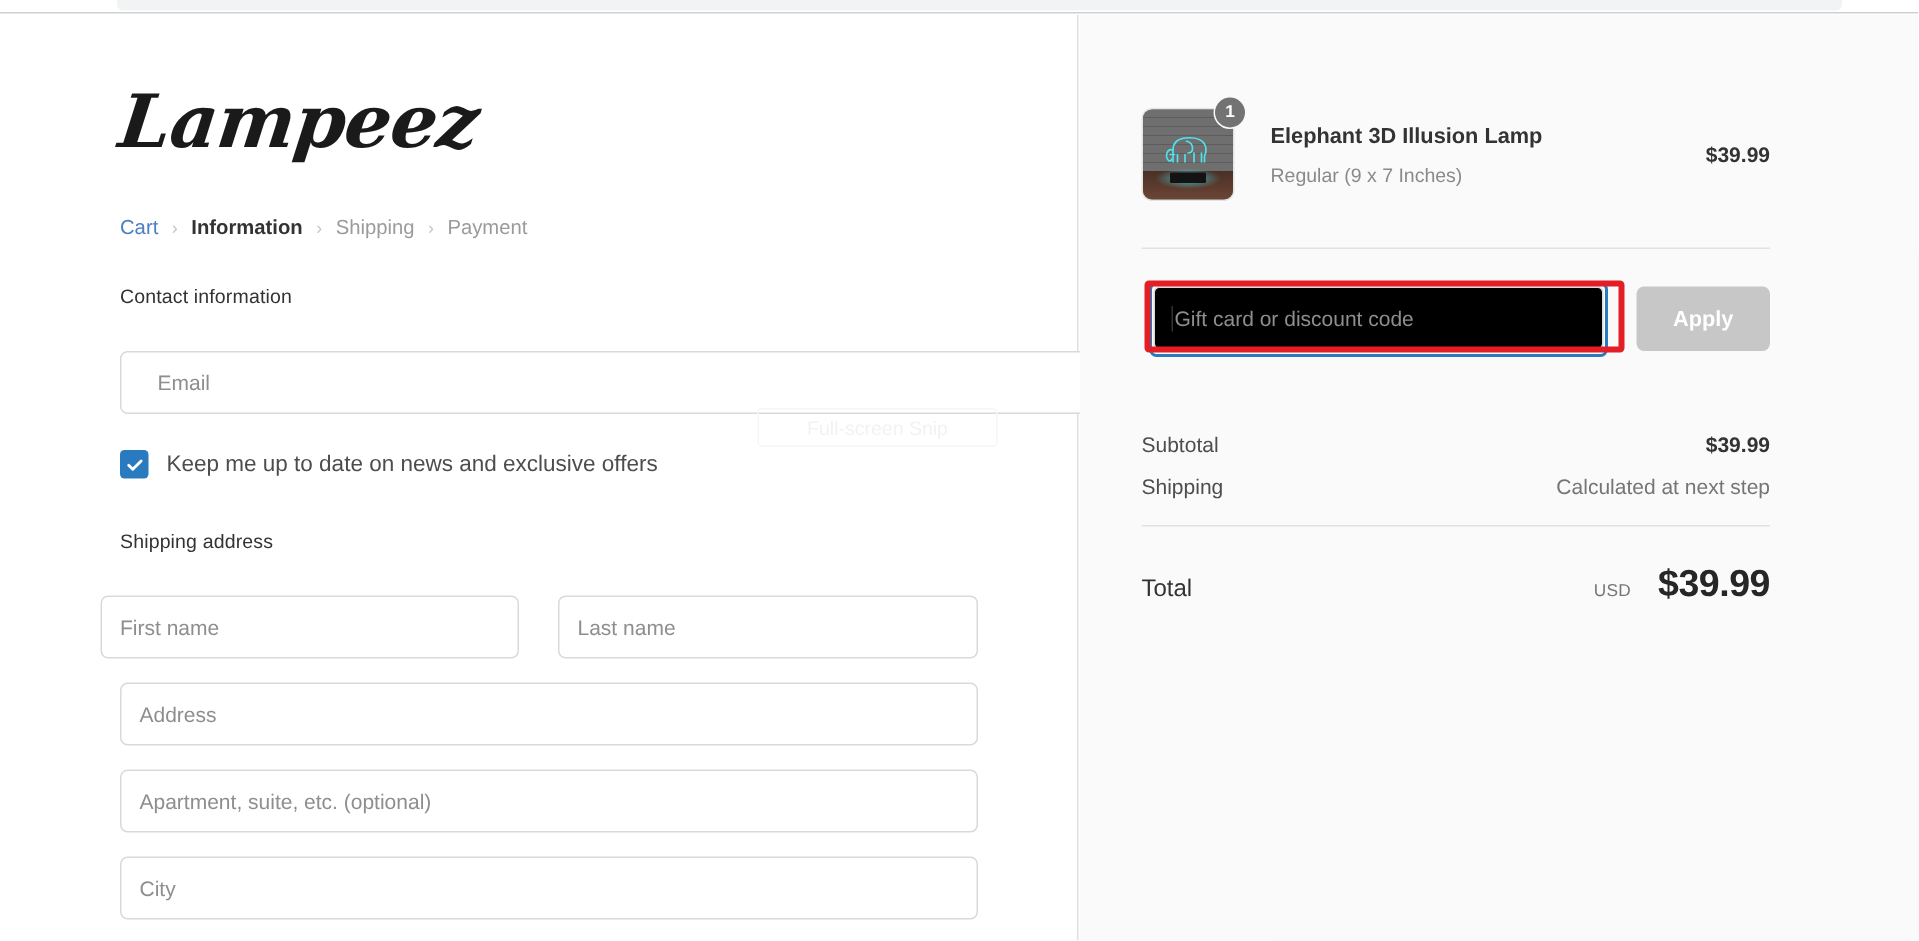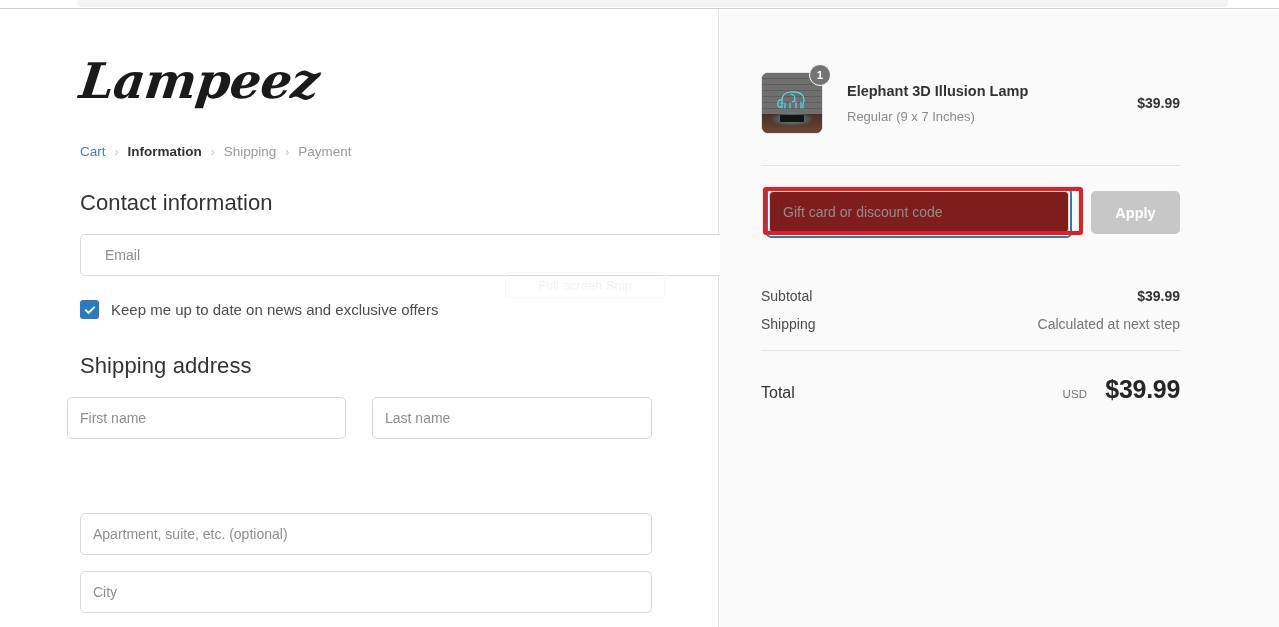--- a/index.html
+++ b/index.html
@@ -84,21 +84,21 @@
     color: #c4c4c4;
     font-size: 12px;
     margin: 0 9px;
     line-height: 1;
   }
 
   
   .section-title {
     position: absolute;
     left: 80px;
-    font-size: 22px;
+    font-size: 13px;
     font-weight: 400;
     color: #333333;
     letter-spacing: 0.1px;
   }
   .section-title.contact  { top: 180px; }
   .section-title.shipping { top: 343px; }
 
   
   .field {
     position: absolute;
@@ -295,21 +295,21 @@
     left: 41px;
     width: 419px;
     height: 52px;
   }
   .discount-input {
     position: absolute;
     top: 4px;
     left: 8px;
     width: 300px;
     height: 42px;
-    background: #7f1d1d;
+    background: #000000;
     border: 1px solid #d9d9d9;
     border-radius: 4px;
     display: flex;
     align-items: center;
     padding: 0 11px;
   }
   .caret {
     width: 1px;
     height: 17px;
     background: #333333;
@@ -444,20 +444,23 @@
       <span class="checkbox-label">Keep me up to date on news and exclusive offers</span>
     </div>
 
     <h2 class="section-title shipping">Shipping address</h2>
 
     <div class="field firstname">
       <span class="placeholder">First name</span>
     </div>
     <div class="field lastname">
       <span class="placeholder">Last name</span>
+    </div>
+    <div class="field address">
+      <span class="placeholder">Address</span>
     </div>
     <div class="field apartment">
       <span class="placeholder">Apartment, suite, etc. (optional)</span>
     </div>
     <div class="field city">
       <span class="placeholder">City</span>
     </div>
 
   </div>
 

